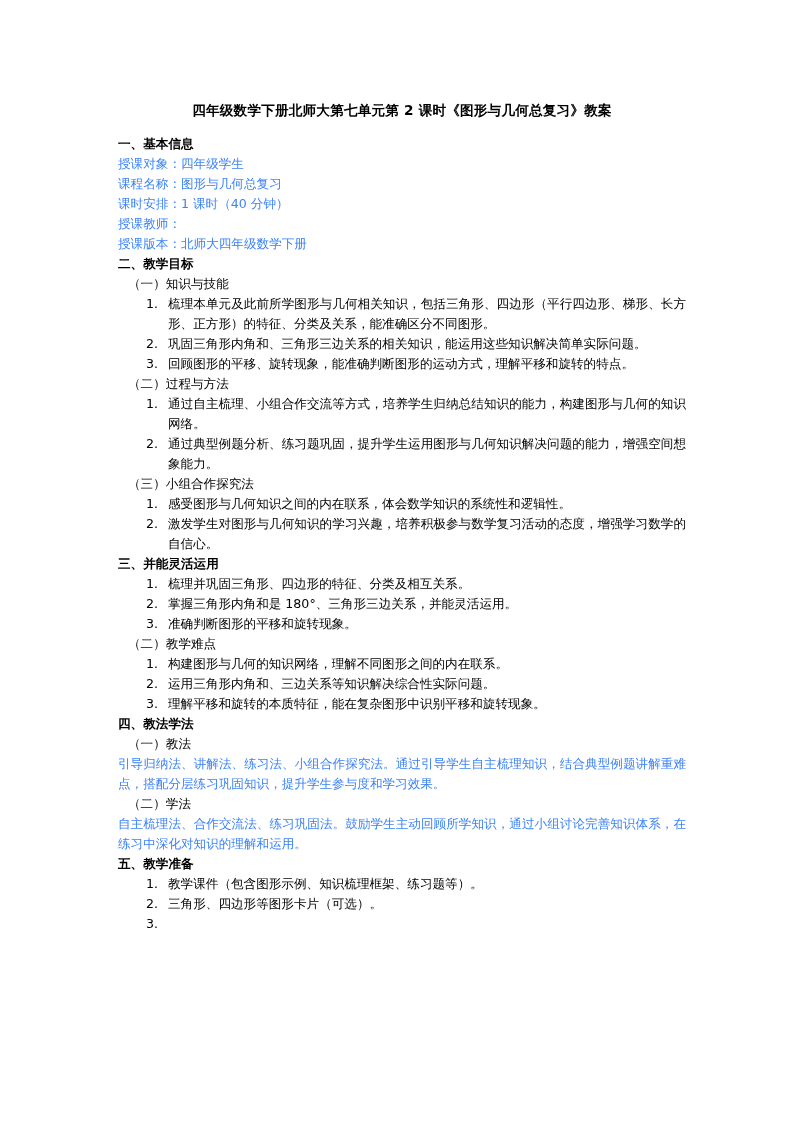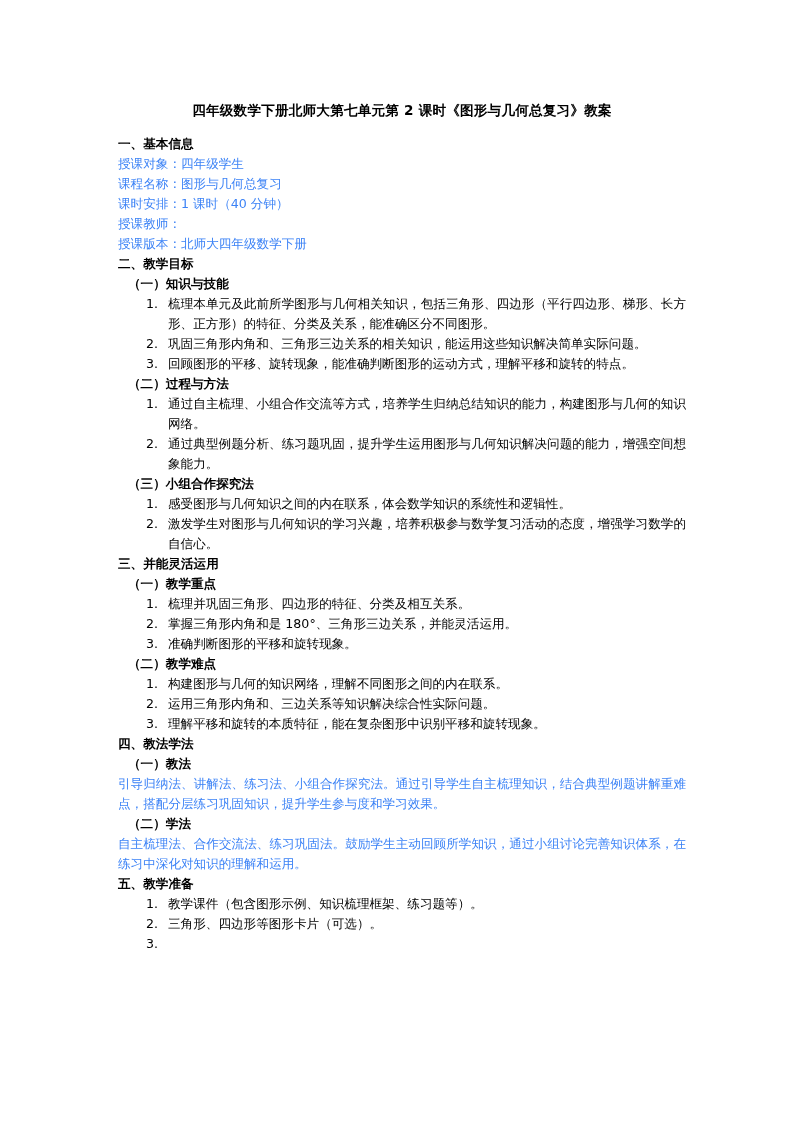--- a/index.html
+++ b/index.html
@@ -44,21 +44,21 @@
     font-size: 12.6px;
     font-weight: bold;
     line-height: 20px;
     margin: 0;
     color: #000;
   }
 
   
   .sub-head {
     font-size: 12.6px;
-    font-weight: bold;
+    font-weight: normal;
     line-height: 20px;
     margin: 0;
     padding-left: 10px;
     color: #000;
   }
 
   
   ol.items {
     list-style: none;
     margin: 0;
@@ -131,21 +131,20 @@
       <p class="sub-head">（三）小组合作探究法</p>
       <ol class="items">
         <li><span class="num">1.</span><span>感受图形与几何知识之间的内在联系，体会数学知识的系统性和逻辑性。</span></li>
         <li><span class="num">2.</span><span>激发学生对图形与几何知识的学习兴趣，培养积极参与数学复习活动的态度，增强学习数学的自信心。</span></li>
       </ol>
     </div>
 
     <div>
       <p class="sec-head">三、并能灵活运用</p>
 
-      <p class="sub-head">（一）教学重点</p>
       <ol class="items">
         <li><span class="num">1.</span><span>梳理并巩固三角形、四边形的特征、分类及相互关系。</span></li>
         <li><span class="num">2.</span><span>掌握三角形内角和是 180°、三角形三边关系，并能灵活运用。</span></li>
         <li><span class="num">3.</span><span>准确判断图形的平移和旋转现象。</span></li>
       </ol>
 
       <p class="sub-head">（二）教学难点</p>
       <ol class="items">
         <li><span class="num">1.</span><span>构建图形与几何的知识网络，理解不同图形之间的内在联系。</span></li>
         <li><span class="num">2.</span><span>运用三角形内角和、三边关系等知识解决综合性实际问题。</span></li>

